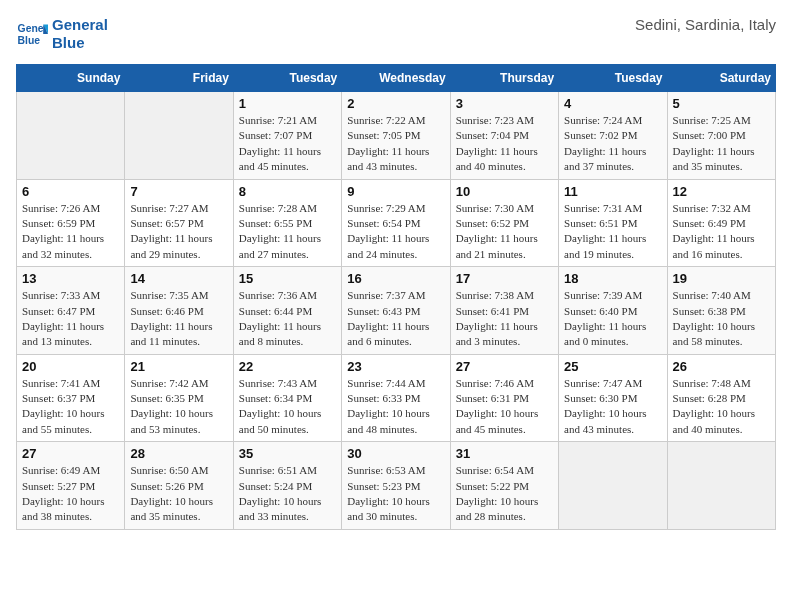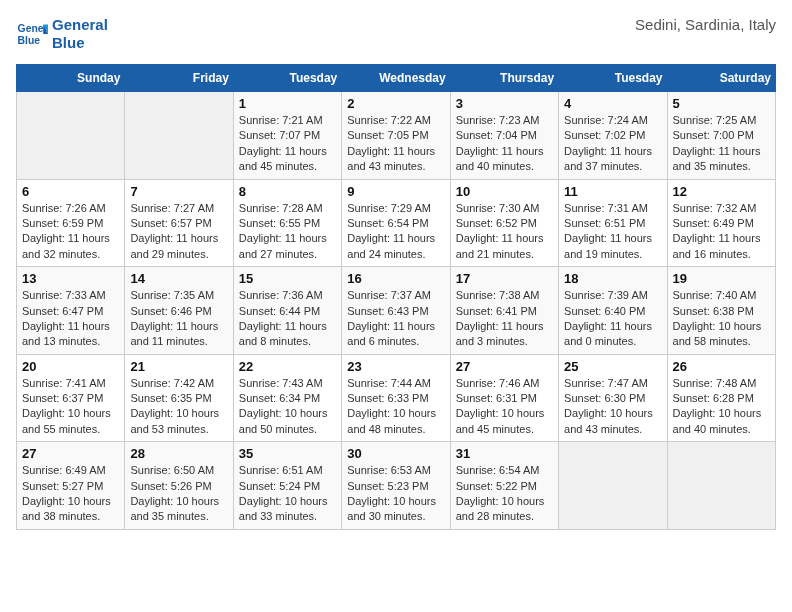--- a/index.html
+++ b/index.html
@@ -65,20 +65,21 @@
     .day-num {
       font-size: 13px;
       font-weight: bold;
       display: block;
       margin-bottom: 2px;
       color: #111;
     }
     .day-info {
       color: #333;
       line-height: 1.4;
+      font-family: Liberation Serif, serif;
     }
     .empty-cell {
       background: #f0f0f0 !important;
     }
   </style>
 </head>
 <body>
 
 <div class="header">
   <div class="logo">

